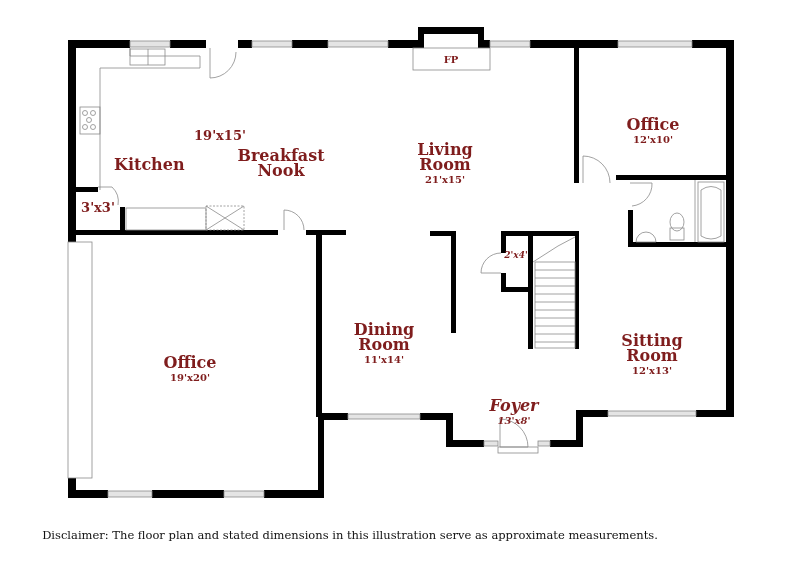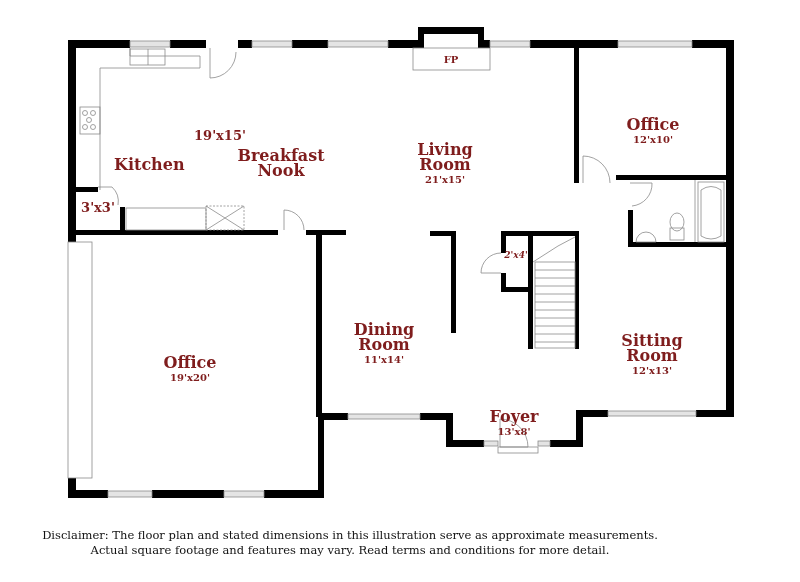--- a/index.html
+++ b/index.html
@@ -181,24 +181,23 @@
 <div class="lbl" style="left:384px; top:298px;">
   <span class="name" style="white-space:pre-line;">Dining
 Room</span>
   <span class="dim">11'x14'</span>
 </div>
 <div class="lbl" style="left:652px; top:309px;">
   <span class="name" style="white-space:pre-line;">Sitting
 Room</span>
   <span class="dim">12'x13'</span>
 </div>
-<div class="lbl" style="left:514px; top:385px;">
+<div class="lbl" style="left:514px; top:374px;font-style:italic;">
   <span class="name">Foyer</span>
   <span class="dim">13'x8'</span>
 </div>
 <div class="lbl" style="left:451px; top:52px;">
   <span class="dim" style="font-size:10px;">FP</span>
 </div>
 
 <div class="disclaimer">
   <div>Disclaimer: The floor plan and stated dimensions in this illustration serve as approximate measurements.</div>
-  <div>Actual square footage and features may vary. Read terms and conditions for more detail.</div>
 </div>
 
 </body></html>

